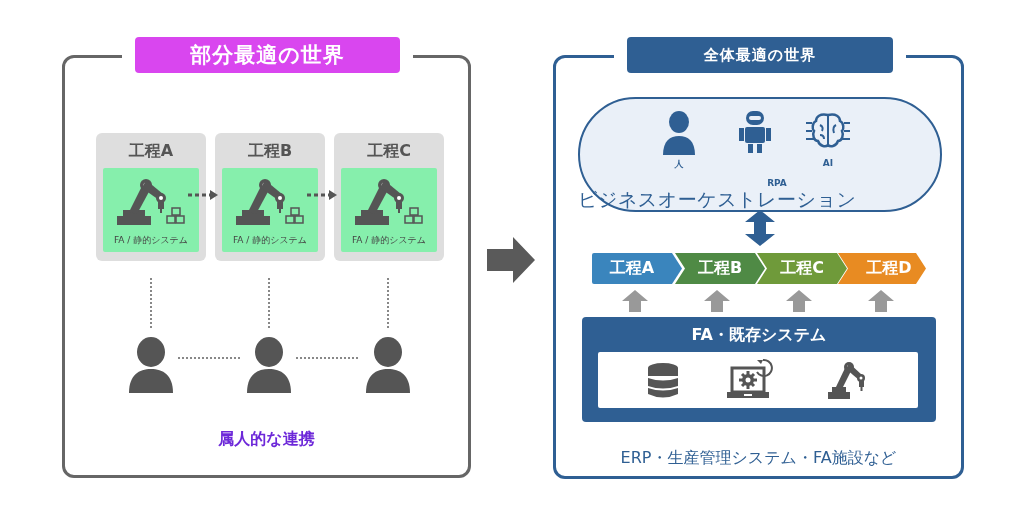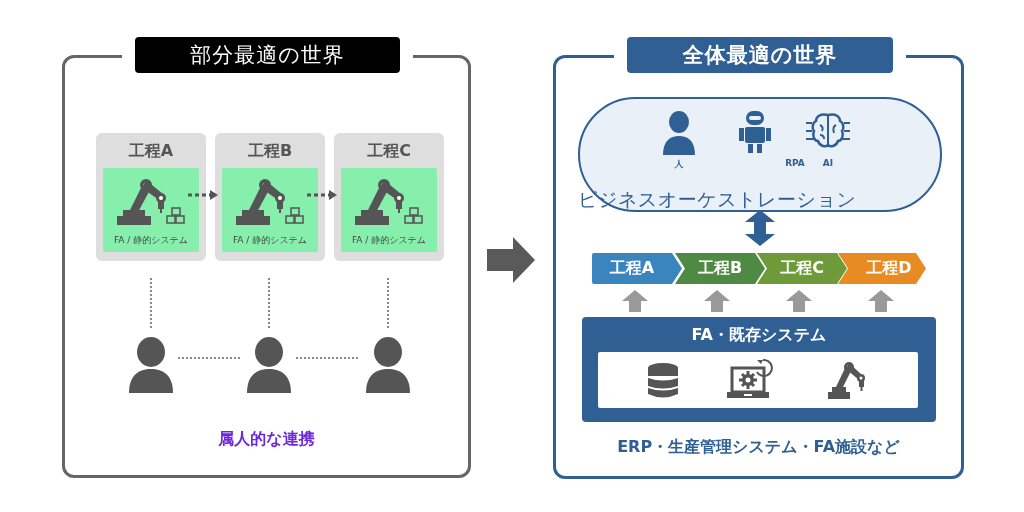--- a/index.html
+++ b/index.html
@@ -2,59 +2,59 @@
 <html><head>
 <meta charset="utf-8">
 <style>
   * { box-sizing: border-box; margin: 0; padding: 0; }
   html, body { width: 1024px; height: 512px; background: #ffffff; overflow: hidden; }
   body { position: relative; font-family: "DejaVu Sans", "Liberation Sans", sans-serif; }
   .abs { position: absolute; }
 
   
   .panel-left { left: 62px; top: 55px; width: 409px; height: 423px; border: 3px solid #666; border-radius: 12px; }
-  .title-left { left: 135px; top: 37px; width: 265px; height: 36px; background: #000000; border-radius: 4px;
-    color: #fff; font-size: 21px; font-weight: normal; display: flex; align-items: center; justify-content: center; letter-spacing: 1px; }
+  .title-left { left: 135px; top: 37px; width: 265px; height: 36px; background: #d946ef; border-radius: 4px;
+    color: #fff; font-size: 21px; font-weight: bold; display: flex; align-items: center; justify-content: center; letter-spacing: 1px; }
   .title-left-gap { left: 122px; top: 50px; width: 291px; height: 10px; background: #fff; }
 
   .proc-card { width: 110px; height: 128px; background: #dedede; border-radius: 6px; top: 133px; }
   .proc-card .label { position: absolute; left: 0; right: 0; top: 8px; text-align: center; font-size: 16px; font-weight: bold; color: #555; }
   .proc-card .inner { position: absolute; left: 7px; right: 7px; top: 35px; bottom: 9px; background: #86efac; border-radius: 2px; }
   .proc-card .sub { position: absolute; left: 0; right: 0; bottom: 5px; text-align: center; font-size: 9px; color: #444; }
   .proc-card svg { position: absolute; left: 10px; top: 6px; }
 
   .dash-arrow { top: 190px; width: 30px; height: 10px; }
   .vdots { width: 0; border-left: 2px dotted #888; top: 278px; height: 50px; }
   .hdots { height: 0; border-top: 2px dotted #888; top: 357px; width: 62px; }
   .person { top: 337px; }
   .left-caption { left: 62px; width: 409px; top: 429px; text-align: center; font-size: 16px; font-weight: bold; color: #6d28d9; }
 
   
   .big-arrow { left: 487px; top: 237px; }
 
   
   .panel-right { left: 553px; top: 55px; width: 411px; height: 424px; border: 3px solid #2f5f93; border-radius: 12px; }
   .title-right { left: 627px; top: 37px; width: 266px; height: 36px; background: #2f5f93; border-radius: 4px;
-    color: #fff; font-size: 21px; font-weight: bold; display: flex; align-items: center; justify-content: center; letter-spacing: 1px; }
+    color: #fff; font-size: 15px; font-weight: bold; display: flex; align-items: center; justify-content: center; letter-spacing: 1px; }
   .title-right-gap { left: 614px; top: 50px; width: 292px; height: 10px; background: #fff; }
 
   .orch { left: 578px; top: 97px; width: 364px; height: 115px; background: #eaf0f8; border: 2px solid #2f5f93; border-radius: 58px; }
   .orch-icon { top: 111px; }
   .orch-lbl { top: 158px; width: 60px; text-align: center; font-size: 9px; font-weight: bold; color: #2f5f93; }
   .orch-title { left: 578px; width: 364px; top: 187px; text-align: left; font-size: 19px; font-weight: normal; color: #2f5f93; letter-spacing: 0.5px; }
 
   .dbl-arrow { left: 745px; top: 210px; }
 
   .chev { top: 253px; height: 31px; color: #fff; font-size: 16px; font-weight: bold; display: flex; align-items: center; justify-content: center; }
   .up-arrow { top: 290px; }
 
   .fa-box { left: 582px; top: 317px; width: 354px; height: 105px; background: #2f5f93; border-radius: 4px; }
   .fa-title { left: 582px; width: 354px; top: 325px; text-align: center; color: #fff; font-size: 16px; font-weight: bold; }
   .fa-inner { left: 598px; top: 352px; width: 320px; height: 56px; background: #fff; border-radius: 2px; }
-  .right-caption { left: 553px; width: 411px; top: 437px; text-align: center; font-size: 16px; font-weight: bold; color: #2f5f93; }
+  .right-caption { left: 553px; width: 411px; top: 448px; text-align: center; font-size: 16px; font-weight: normal; color: #2f5f93; }
 </style>
 </head>
 <body>
 
 <div class="abs panel-left"></div>
 <div class="abs title-left-gap"></div>
 <div class="abs title-left">部分最適の世界</div>
 
 <div class="abs proc-card" style="left:96px;">
   <div class="label">工程A</div>
@@ -177,21 +177,21 @@
   <line x1="22" y1="4" x2="22" y2="34" stroke="#2f5f93" stroke-width="2"></line>
   <path d="M14 14 Q18 16 16 20 M30 14 Q26 16 28 22 M14 24 Q18 24 18 28" fill="none" stroke="#2f5f93" stroke-width="2"></path>
   <line x1="0" y1="12" x2="6" y2="12" stroke="#2f5f93" stroke-width="2"></line>
     <line x1="0" y1="20" x2="6" y2="20" stroke="#2f5f93" stroke-width="2"></line>
     <line x1="0" y1="28" x2="8" y2="28" stroke="#2f5f93" stroke-width="2"></line>
   <line x1="38" y1="12" x2="44" y2="12" stroke="#2f5f93" stroke-width="2"></line>
     <line x1="38" y1="20" x2="44" y2="20" stroke="#2f5f93" stroke-width="2"></line>
     <line x1="36" y1="28" x2="44" y2="28" stroke="#2f5f93" stroke-width="2"></line>
 </svg>
 <div class="abs orch-lbl" style="left:649px;">人</div>
-<div class="abs orch-lbl" style="left:765px;">RPA</div>
+<div class="abs orch-lbl" style="left:747px;margin-top:20px;">RPA</div>
 <div class="abs orch-lbl" style="left:798px;">AI</div>
 <div class="abs orch-title">ビジネスオーケストレーション</div>
 
 <svg class="abs dbl-arrow" width="30" height="36" viewBox="0 0 30 36">
   <path d="M15 0 L30 12 L21 12 L21 24 L30 24 L15 36 L0 24 L9 24 L9 12 L0 12 Z" fill="#2f5f93"></path>
 </svg>
 
 <svg class="abs chev" style="left:592px;" width="90" height="31" viewBox="0 0 90 31">
   <path d="M2 0 L80 0 L90 15.5 L80 31 L2 31 Q0 31 0 29 L0 2 Q0 0 2 0 Z" fill="#3a85bd"></path>
 </svg>

